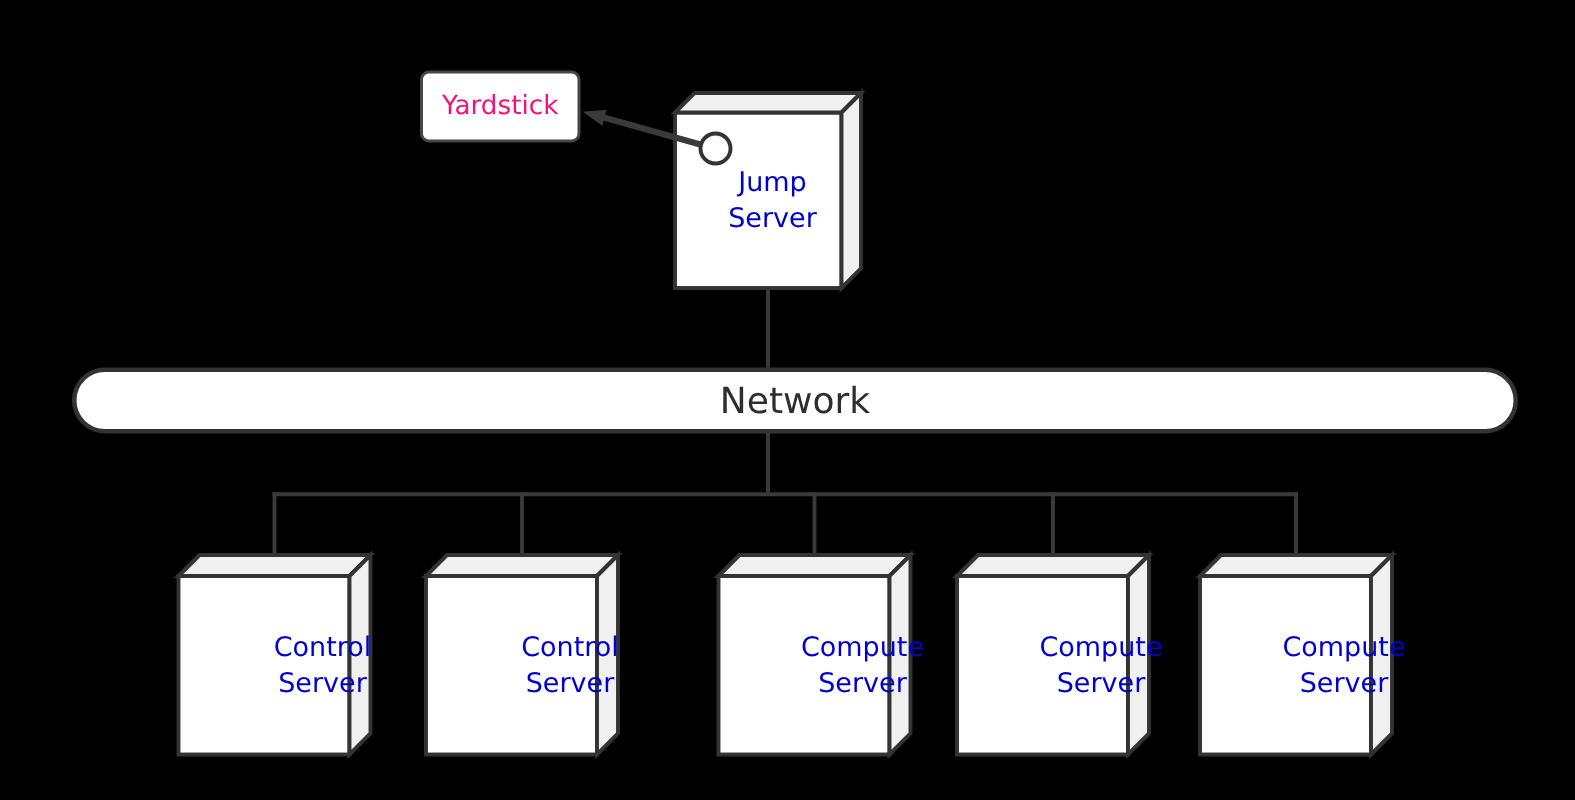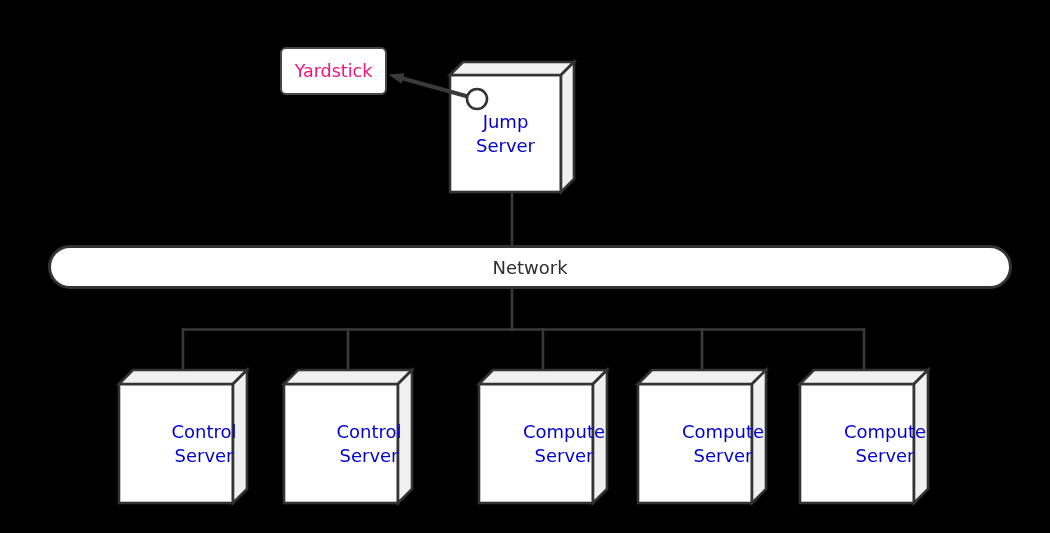--- a/index.html
+++ b/index.html
@@ -57,21 +57,21 @@
   }
   .port-circle {
     fill: var(--front, #ffffff);
     stroke: var(--border, #333333);
     stroke-width: 2.6;
   }
   .node .label {
     position: absolute;
     display: flex;
     align-items: center;
-    justify-content: center;
+    justify-content: flex-end;
     text-align: center;
     color: var(--blue, #0000d2);
     font-size: 18px;
     line-height: 24px;
   }
   .node .label span {
     display: inline-block;
     max-width: 92px;
   }
   .node.bottom .label { left: 0; top: 14px; width: 114px; height: 119px; margin-left: 28px; }
@@ -81,21 +81,21 @@
     position: absolute;
     left: 48px; top: 245px;
     width: 964px; height: 44px;
     box-sizing: border-box;
     background: var(--front, #ffffff);
     border: 3px solid var(--border, #333333);
     border-radius: 22px;
     display: flex;
     align-items: center;
     justify-content: center;
-    font-size: 18px;
+    font-size: 24px;
     color: var(--dark, #2e2e2e);
   }
   
   .yardstick-box {
     position: absolute;
     left: 280px; top: 47px;
     width: 107px; height: 48px;
     box-sizing: border-box;
     background: var(--front, #ffffff);
     border: 2.5px solid var(--yardstick_border, #474747);

